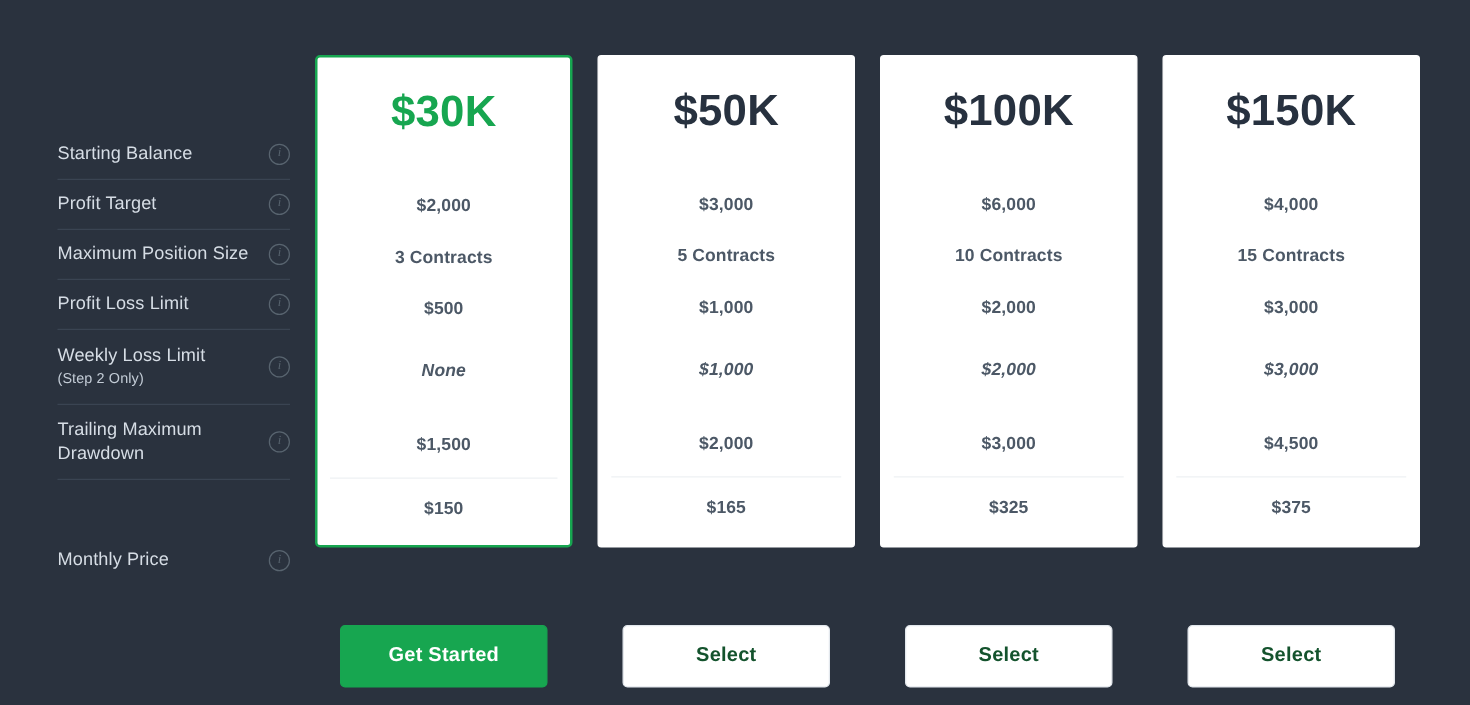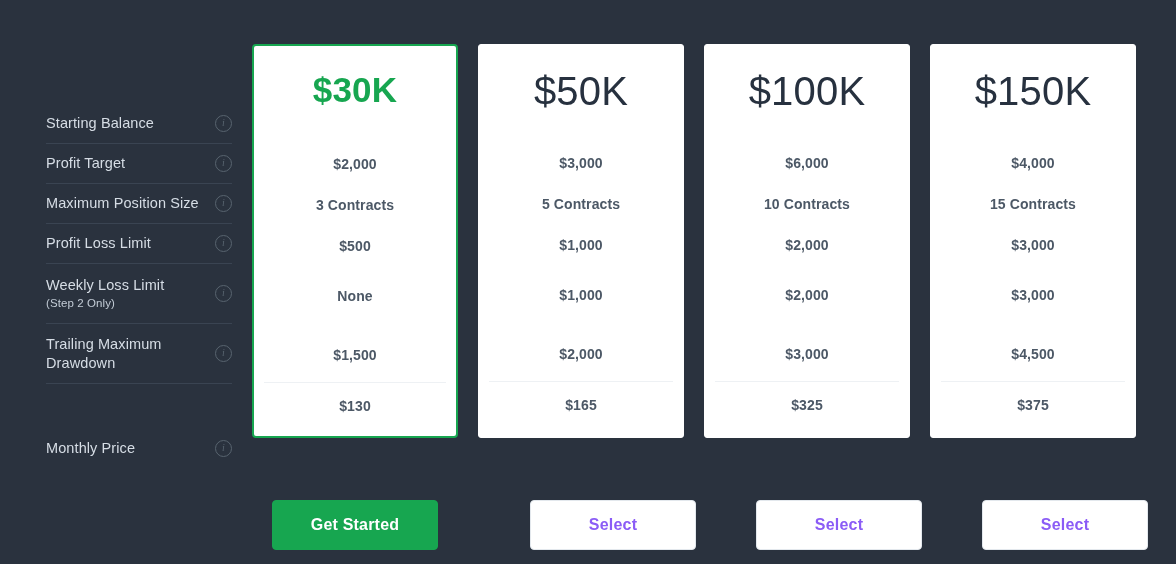--- a/index.html
+++ b/index.html
@@ -87,22 +87,22 @@
   .plan-card.featured {
     border: 2px solid #17a650;
     border-radius: 4px;
   }
   .plan-title {
     position: absolute;
     left: 0;
     right: 0;
     top: 24px;
     text-align: center;
-    font-size: 40px;
-    font-weight: 400;
+    font-size: 35px;
+    font-weight: 700;
     color: #27313f;
     letter-spacing: 0.2px;
   }
   .plan-card.featured .plan-title {
     color: #17a650;
     font-weight: 700;
     font-size: 35px;
   }
   .plan-value {
     position: absolute;
@@ -110,21 +110,21 @@
     right: 0;
     text-align: center;
     font-size: 14px;
     font-weight: 700;
     color: #4c5866;
     letter-spacing: 0.1px;
   }
   .plan-value.v0 { top: 110px; }
   .plan-value.v1 { top: 151px; }
   .plan-value.v2 { top: 192px; }
-  .plan-value.v3 { top: 242px; }
+  .plan-value.v3 { top: 242px; font-style: italic; }
   .plan-value.v4 { top: 301px; }
   .plan-value.v5 { top: 352px; }
   .card-divider {
     position: absolute;
     left: 10px;
     right: 10px;
     top: 336px;
     height: 1px;
     background: #eef1f4;
   }
@@ -147,23 +147,22 @@
     cursor: pointer;
     border: 1px solid transparent;
   }
   .plan-button.primary {
     background: #17a650;
     color: #ffffff;
     border-color: #17a650;
   }
   .plan-button.outline {
     background: #ffffff;
-    color: #8b5cf6;
+    color: #14532d;
     border: 1px solid #e3e8ed;
-    margin-left: 32px;
   }
 </style>
 </head>
 <body>
 
 <div id="feature-column">
 
   <div class="feature-row h40">
     <span class="feature-label">Starting Balance</span>
     <span class="info-icon">i</span>
@@ -210,21 +209,21 @@
 
   <div class="plan-col" style="left:252px;">
     <div class="plan-card featured">
       <div class="plan-title">$30K</div>
       <div class="plan-value v0">$2,000</div>
       <div class="plan-value v1">3 Contracts</div>
       <div class="plan-value v2">$500</div>
       <div class="plan-value v3">None</div>
       <div class="plan-value v4">$1,500</div>
       <div class="card-divider"></div>
-      <div class="plan-value v5">$130</div>
+      <div class="plan-value v5">$150</div>
     </div>
     <div class="plan-button primary">Get Started</div>
   </div>
 
   <div class="plan-col" style="left:478px;">
     <div class="plan-card">
       <div class="plan-title">$50K</div>
       <div class="plan-value v0">$3,000</div>
       <div class="plan-value v1">5 Contracts</div>
       <div class="plan-value v2">$1,000</div>

